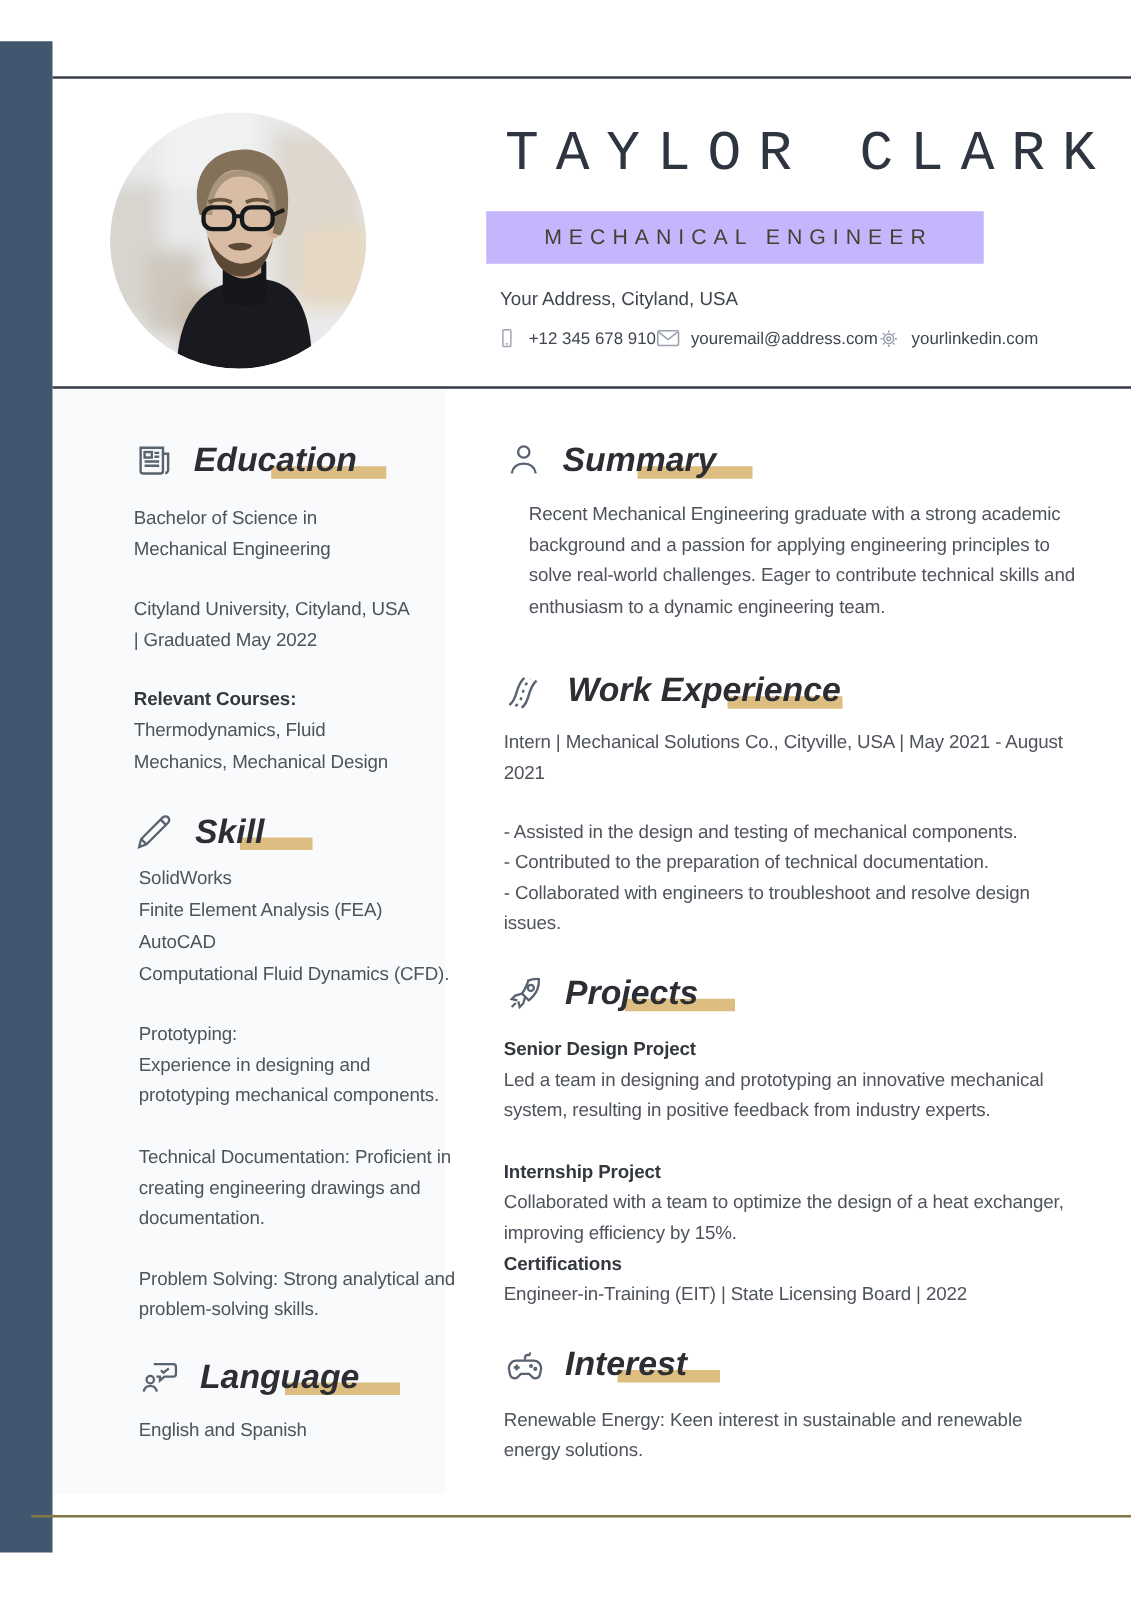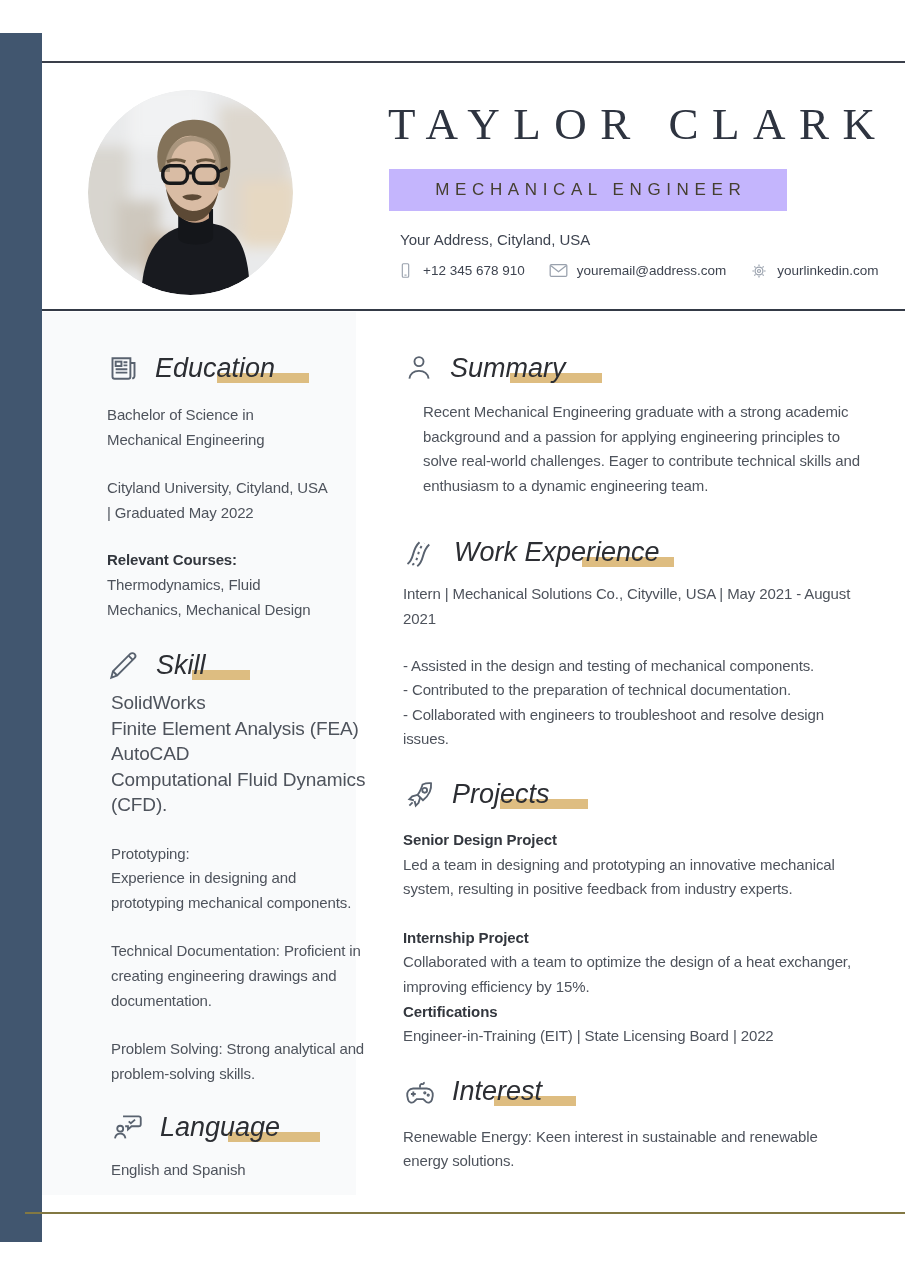--- a/index.html
+++ b/index.html
@@ -9,44 +9,44 @@
 
   
   .left-bar { position:absolute; left:0; top:33px; width:42px; height:1209px; background:#41566f; }
   .rule-top { position:absolute; left:42px; right:0; top:61px; height:1.6px; background:#3a3f4a; }
   .rule-mid { position:absolute; left:42px; right:0; top:309px; height:2.4px; background:#343a46; }
   .rule-bottom { position:absolute; left:25px; right:0; top:1212px; height:2px; background:#827843; }
   .col-tint { position:absolute; left:42px; top:312px; width:314px; height:883px; background:rgba(148,163,184,0.06); }
 
   
   .photo-wrap { position:absolute; left:88px; top:90px; width:205px; height:205px; border-radius:50%; overflow:hidden; }
-  .name { position:absolute; left:388px; top:98px; width:470px; font-family:Liberation Serif, serif; font-weight:400;
+  .name { position:absolute; left:404px; top:98px; width:470px; font-family:Liberation Mono, monospace; font-weight:400;
           font-size:45px; letter-spacing:0.30em; color:#2e3440; white-space:nowrap; }
   .title-bar { position:absolute; left:389px; top:169px; width:398px; height:42px; background:#c4b5fd;
                display:flex; align-items:center; justify-content:center; }
   .title-bar span { font-size:17px; letter-spacing:0.33em; color:#453f30; font-weight:500; text-indent:0.33em; }
   .address { position:absolute; left:400px; top:231px; font-size:15px; color:#3e4450; }
-  .contact-row { position:absolute; left:397px; top:261px; display:flex; align-items:center; gap:24px; }
+  .contact-row { position:absolute; left:397px; top:261px; display:flex; align-items:center; }
   .contact-item { display:flex; align-items:center; gap:9px; font-size:13.5px; color:#3e4450; }
   .c-icon { color:#99a1ad; display:inline-flex; }
 
   
   .col { position:absolute; top:352px; }
   .col-left { left:107px; width:260px; }
   .col-right { left:403px; width:462px; }
 
   
   .sec-head { display:flex; align-items:center; gap:15px; position:relative; }
   .h-icon { color:#59626f; display:inline-flex; flex:0 0 auto; }
-  .h-text { position:relative; font-style:italic; font-weight:400; font-size:27px; color:#2c2e33; z-index:1; white-space:nowrap; }
+  .h-text { position:relative; font-style:italic; font-weight:700; font-size:27px; color:#2c2e33; z-index:1; white-space:nowrap; }
   .hl { position:absolute; height:10px; bottom:1px; background:#d8b26b; opacity:0.85; z-index:-1; }
 
   p.body-text { font-size:15px; line-height:24.6px; letter-spacing:-0.12px; color:#4e535c; white-space:pre-line; }
   .sub-label { font-size:15px; line-height:24.6px; font-weight:700; color:#33373e; letter-spacing:-0.1px; }
-  ul.plain { list-style:none; font-size:19px; line-height:25.5px; letter-spacing:-0.12px; color:#4e535c; padding-left:4px; }
+  ul.plain { list-style:none; font-size:15px; line-height:25.5px; letter-spacing:-0.12px; color:#4e535c; padding-left:4px; }
 </style>
 </head>
 <body>
 
 <div class="page">
 
   <div class="left-bar"></div>
   <div class="rule-top"></div>
   <div class="col-tint"></div>
 

